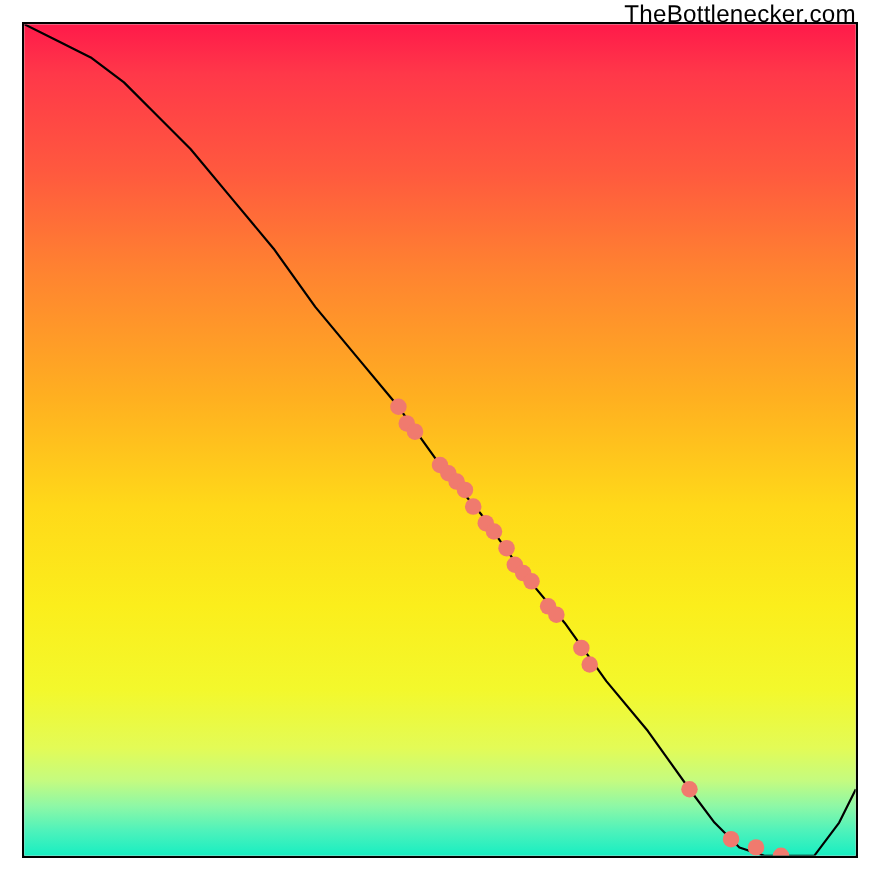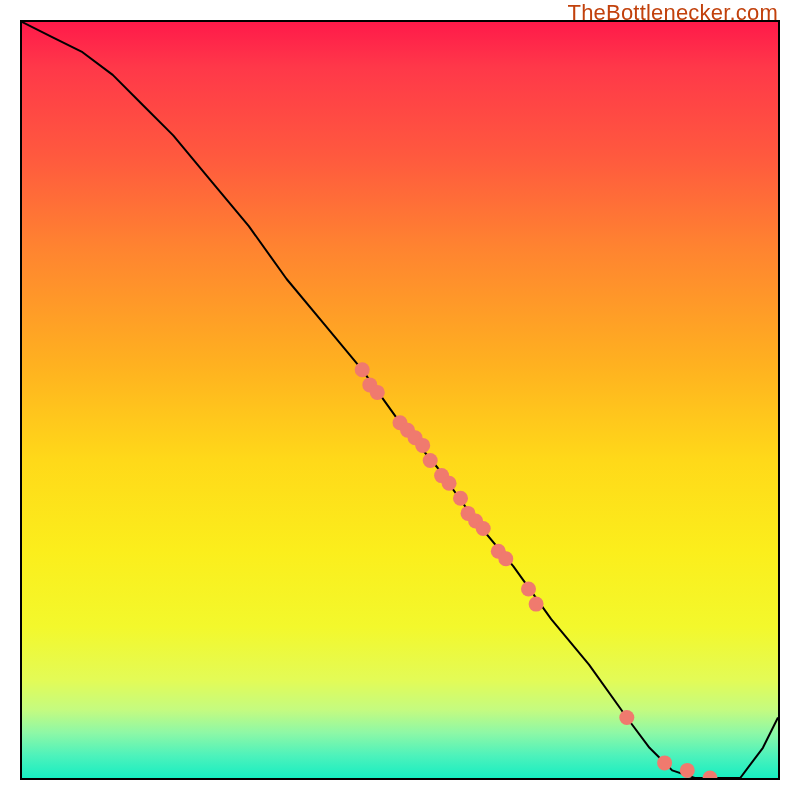--- a/index.html
+++ b/index.html
@@ -53,21 +53,21 @@
     position: absolute;
     left: 0;
     top: 0;
     width: 100%;
     height: 100%;
   }
   .watermark {
     position: absolute;
     top: 0px;
     right: 22px;
-    color: #c2410c;
+    color: #000000;
     font-size: 22px;
     font-weight: 500;
     letter-spacing: 0.2px;
   }
 </style>
 </head>
 <body>
 
 <div class="chart-container">
   <div class="watermark">TheBottlenecker.com</div>

